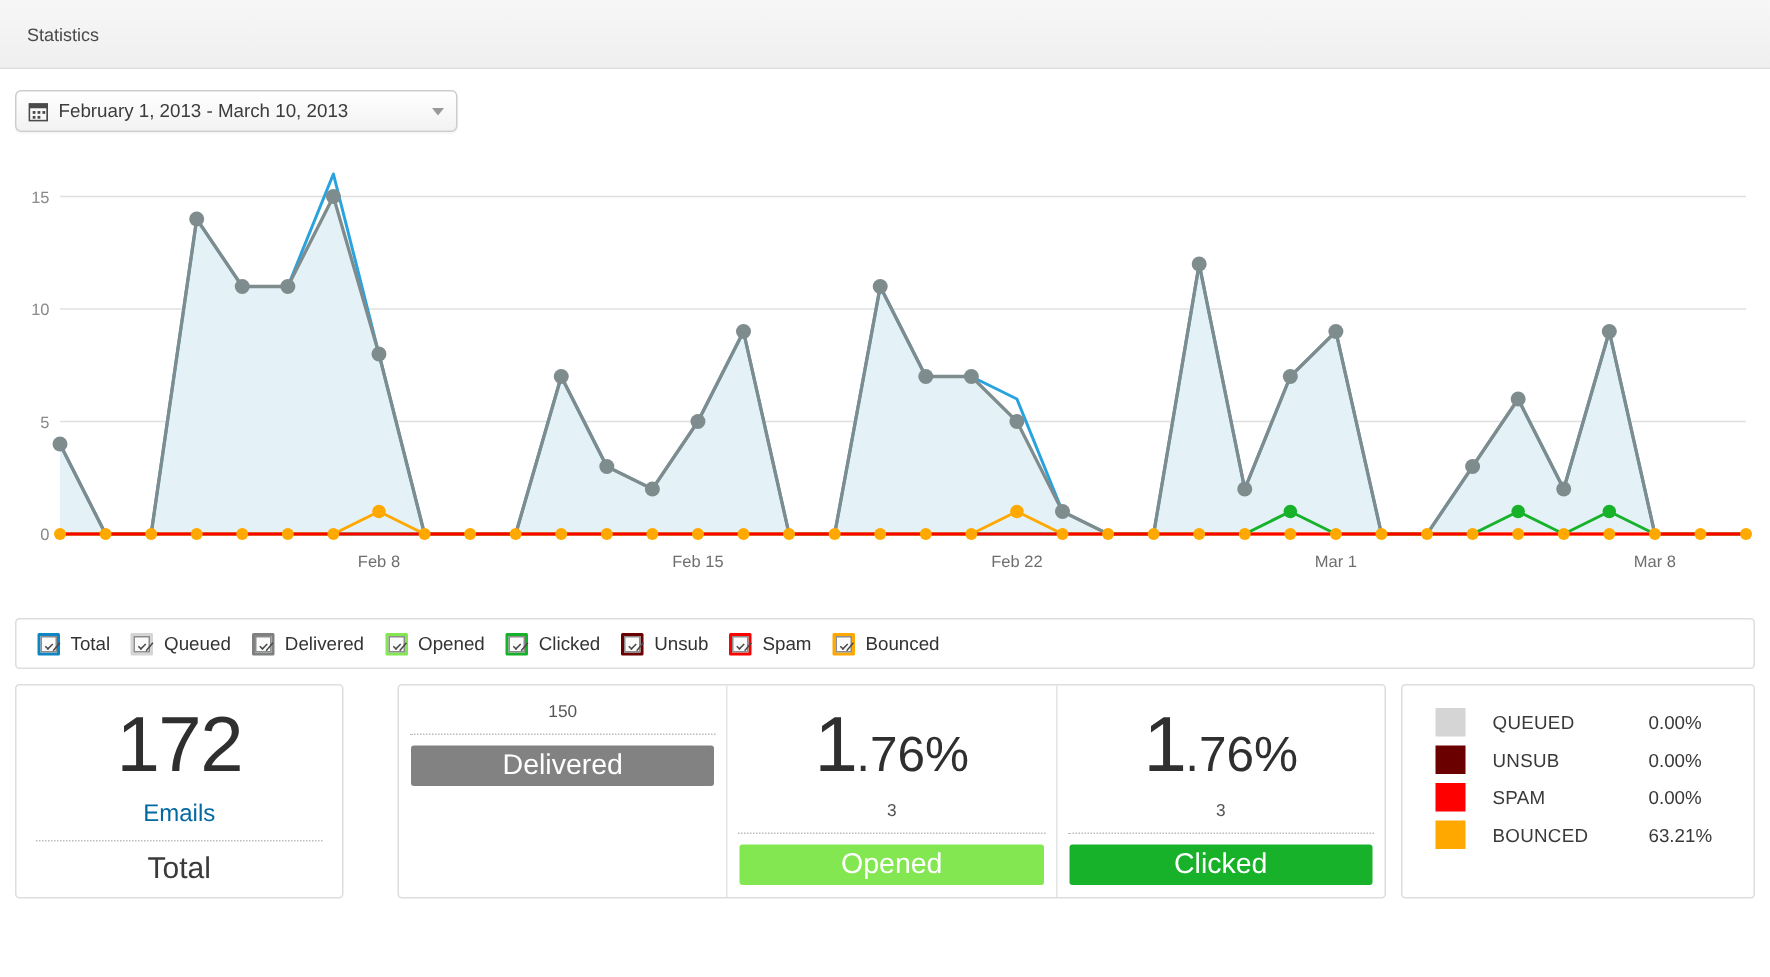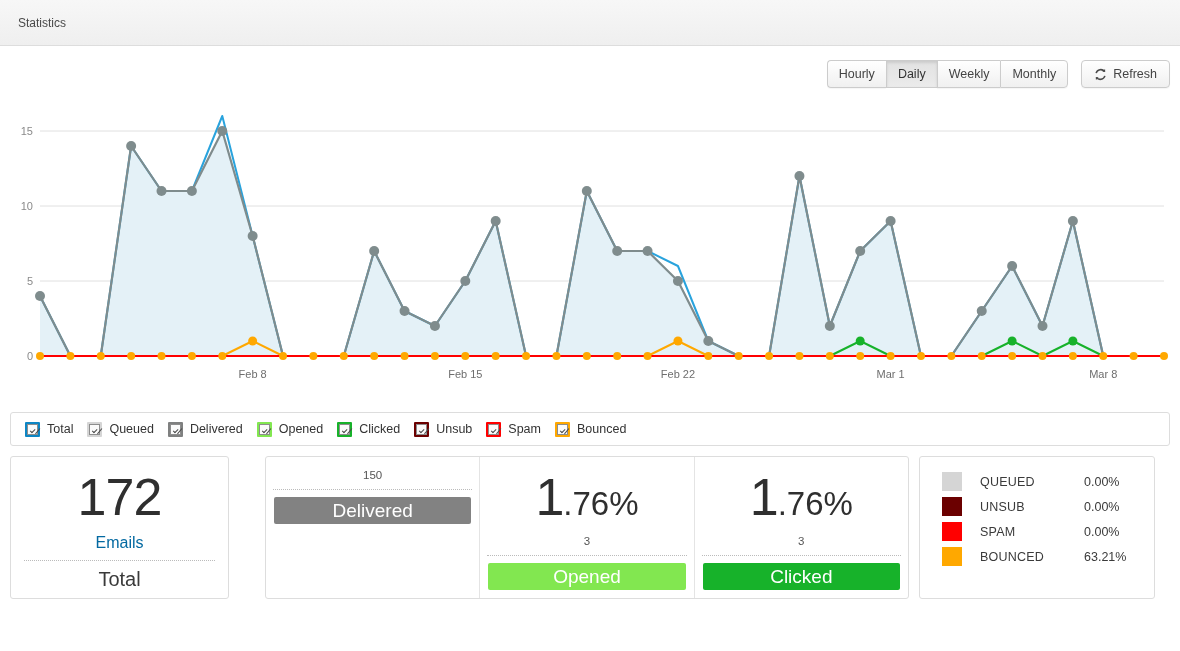--- a/index.html
+++ b/index.html
@@ -128,21 +128,21 @@
     position:absolute;
     left:4.5px; top:1px;
     width: 4.5px; height: 6.5px;
     border-right: 1.5px solid #4a4a4a;
     transform: rotate(40deg);
   }
 
   
   .cards {
     display: flex;
-    margin: 10px 25px 0 10px;
+    margin: 10px 10px 0 10px;
     height: 143px;
     align-items: stretch;
   }
   .card {
     border: 1px solid #dddddd;
     border-radius: 3px;
     background: #fff;
     display: flex; flex-direction: column;
     align-items: center;
     position: relative;
@@ -213,40 +213,36 @@
 </style>
 </head>
 <body>
 
 <div class="titlebar">
   <span class="title">Statistics</span>
 </div>
 
 <div class="toolbar">
 
-
-  <div class="toolbar-right">
-    <div class="btn-group">
-      <div class="btn">Hourly</div>
-      <div class="btn active">Daily</div>
-      <div class="btn">Weekly</div>
-      <div class="btn">Monthly</div>
-    </div>
-    <div class="btn btn-refresh">
-      <span class="rf-ico">
-        <svg width="13" height="13" viewBox="0 0 16 16">
-          <path d="M13 4.2A6 6 0 0 0 2.6 6.3" fill="none" stroke="#4a4a4a" stroke-width="1.9"></path>
-          <path d="M3 11.8A6 6 0 0 0 13.4 9.7" fill="none" stroke="#4a4a4a" stroke-width="1.9"></path>
-          <path d="M13.6 1.2l.2 3.6-3.5-.5z" fill="#4a4a4a"></path>
-          <path d="M2.4 14.8l-.2-3.6 3.5.5z" fill="#4a4a4a"></path>
-        </svg>
-      </span>
-      <span>Refresh</span>
-    </div>
-  </div>
+  <div class="daterange">
+    <span class="cal-ico">
+      <svg width="13" height="13" viewBox="0 0 14 14">
+        <rect x="0.5" y="1.5" width="13" height="12" fill="none" stroke="#4a4a4a" stroke-width="1.4"></rect>
+        <rect x="0.5" y="1.5" width="13" height="3" fill="#4a4a4a"></rect>
+        <rect x="3" y="6.5" width="2" height="2" fill="#4a4a4a"></rect>
+        <rect x="6.5" y="6.5" width="2" height="2" fill="#4a4a4a"></rect>
+        <rect x="10" y="6.5" width="2" height="2" fill="#4a4a4a"></rect>
+        <rect x="3" y="10" width="2" height="2" fill="#4a4a4a"></rect>
+        <rect x="6.5" y="10" width="2" height="2" fill="#4a4a4a"></rect>
+      </svg>
+    </span>
+    <span class="dr-text">February 1, 2013 - March 10, 2013</span>
+    <span class="caret"></span>
+  </div>
+
 </div>
 
 <div class="chart-wrap">
   <svg id="chart-svg" width="1168" height="300" viewBox="0 0 1168 300">
       <line x1="34" y1="254" x2="1158" y2="254" stroke="#b9b9b9" stroke-width="1"></line>
       <text x="27" y="258" text-anchor="end" font-size="11" fill="#8a8a8a" font-family="&quot;Liberation Sans&quot;, sans-serif">0</text>
       <line x1="34" y1="179" x2="1158" y2="179" stroke="#e0e0e0" stroke-width="1"></line>
       <text x="27" y="183" text-anchor="end" font-size="11" fill="#8a8a8a" font-family="&quot;Liberation Sans&quot;, sans-serif">5</text>
       <line x1="34" y1="104" x2="1158" y2="104" stroke="#e0e0e0" stroke-width="1"></line>
       <text x="27" y="108" text-anchor="end" font-size="11" fill="#8a8a8a" font-family="&quot;Liberation Sans&quot;, sans-serif">10</text>

